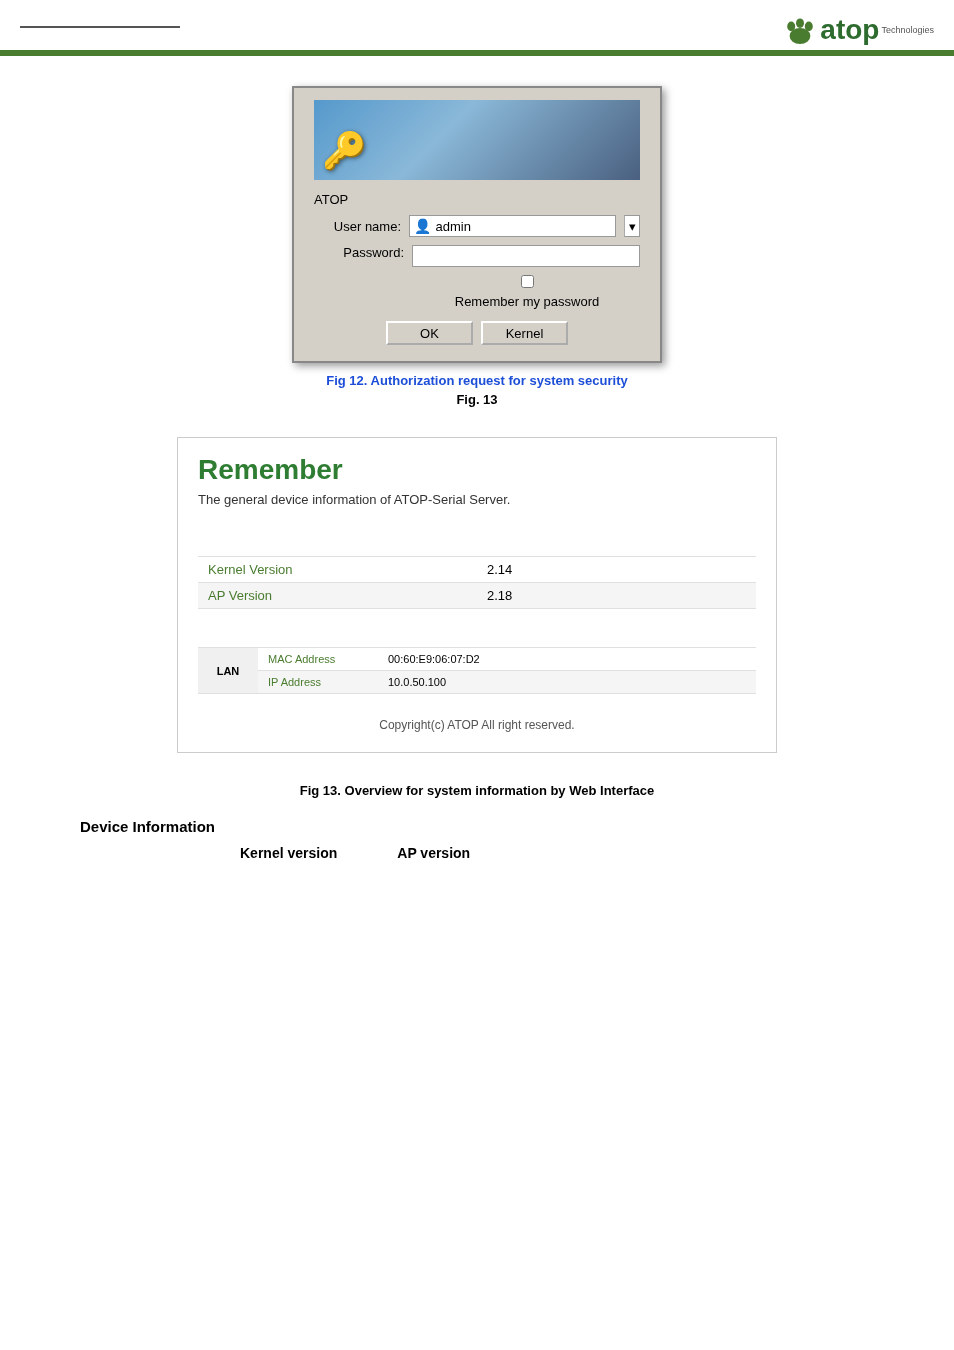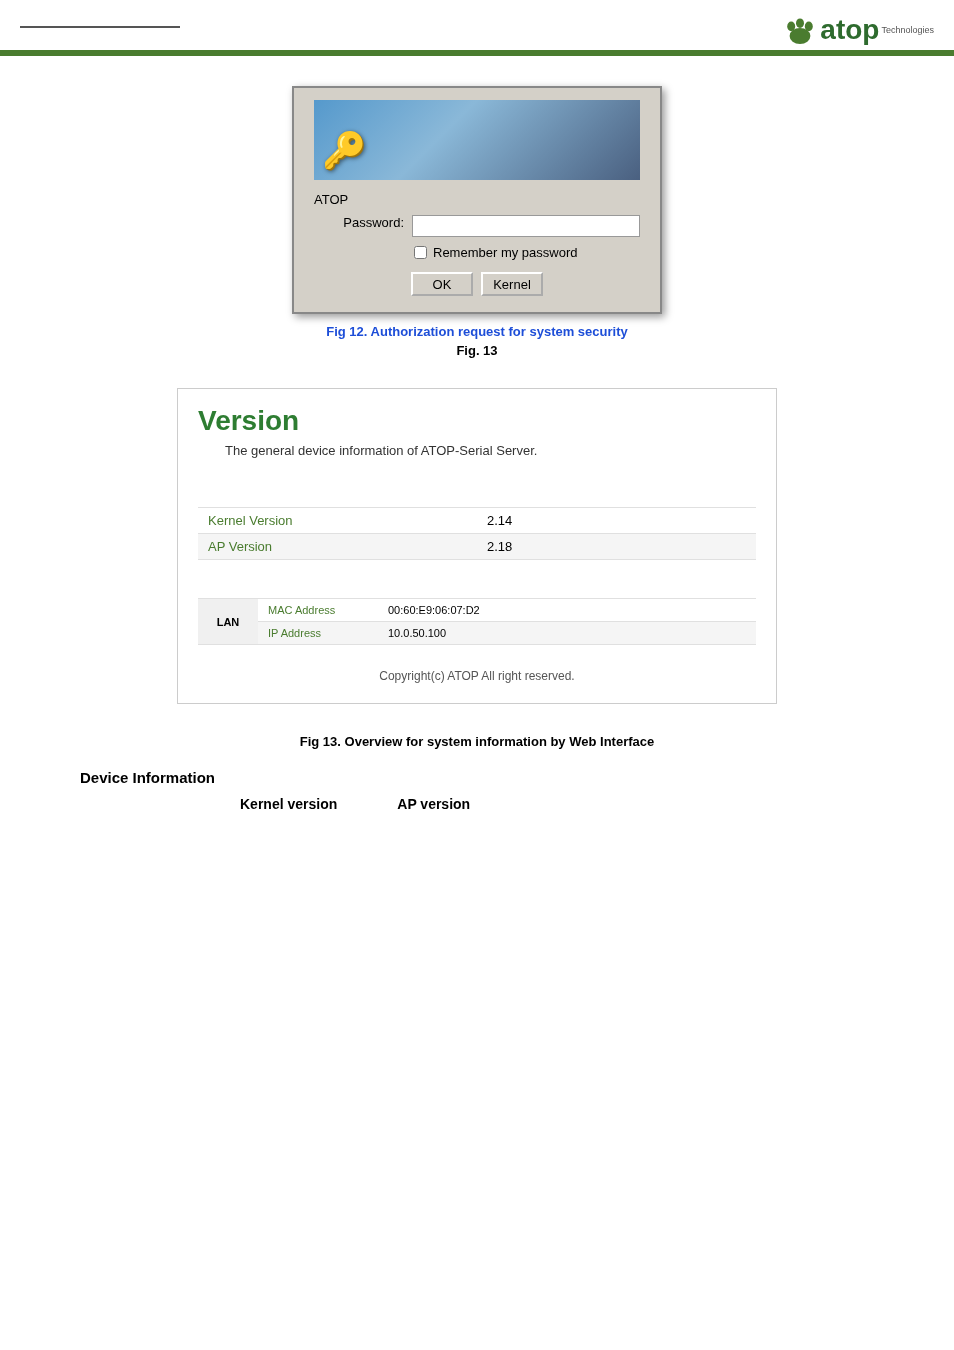--- a/index.html
+++ b/index.html
@@ -178,29 +178,30 @@
       border: 1px solid #999;
       background: white;
     }
     .dialog-checkbox-row {
       display: flex;
       align-items: center;
       margin-left: 100px;
       margin-bottom: 12px;
       gap: 6px;
       font-size: 13px;
+      flex-direction: column;
     }
     .dialog-buttons {
       display: flex;
       justify-content: center;
       gap: 8px;
       margin-top: 8px;
     }
     .dialog-btn {
-      width: 62px;
+      width: 87px;
       height: 24px;
       background: #d4d0c8;
       border: 2px outset #fff;
       font-size: 13px;
       cursor: pointer;
       display: flex;
       align-items: center;
       justify-content: center;
     }
 
@@ -233,21 +234,20 @@
     }
     .overview-title {
       font-size: 28px;
       font-weight: bold;
       color: #2e7d32;
       margin-bottom: 6px;
     }
     .overview-desc {
       font-size: 13px;
       color: #333;
-      margin-left: 27px;
     }
 
     .overview-body {
       padding: 16px 20px;
     }
 
     
     .info-table {
       width: 100%;
       border-collapse: collapse;
@@ -370,20 +370,28 @@
 
 <div class="content">
 
   <div class="dialog-center">
     <div class="dialog-box">
       <div class="dialog-body">
         <div class="dialog-banner">
           <span class="key-icon">🔑</span>
         </div>
         <div class="dialog-label">ATOP</div>
+        <div class="dialog-row">
+          <label>User name:</label>
+          <div class="dialog-input-wrap">
+            <span class="input-user-icon">👤</span>
+            <input class="dialog-input" type="text" value="admin" style="">
+          </div>
+          <div class="input-dropdown">▾</div>
+        </div>
         <div class="dialog-password-row">
           <label>Password:</label>
           <input class="dialog-password-input" type="password" style="">
         </div>
         <div class="dialog-checkbox-row">
           <input type="checkbox" style="">
           <span>Remember my password</span>
         </div>
         <div class="dialog-buttons">
           <button class="dialog-btn">OK</button>
@@ -391,21 +399,21 @@
         </div>
       </div>
     </div>
 
     <div class="fig-caption">Fig 12. Authorization request for system security</div>
     <div class="fig-num">Fig. 13</div>
   </div>
 
   <div class="overview-container">
     <div class="overview-header">
-      <div class="overview-title">Version</div>
+      <div class="overview-title">Remember</div>
       <div class="overview-desc">The general device information of ATOP-Serial Server.</div>
     </div>
     <div class="overview-body">
 
       <table class="info-table">
         <thead>
           <tr>
             <td colspan="2" class="info-table-header">Device Information</td>
           </tr>
         </thead>

